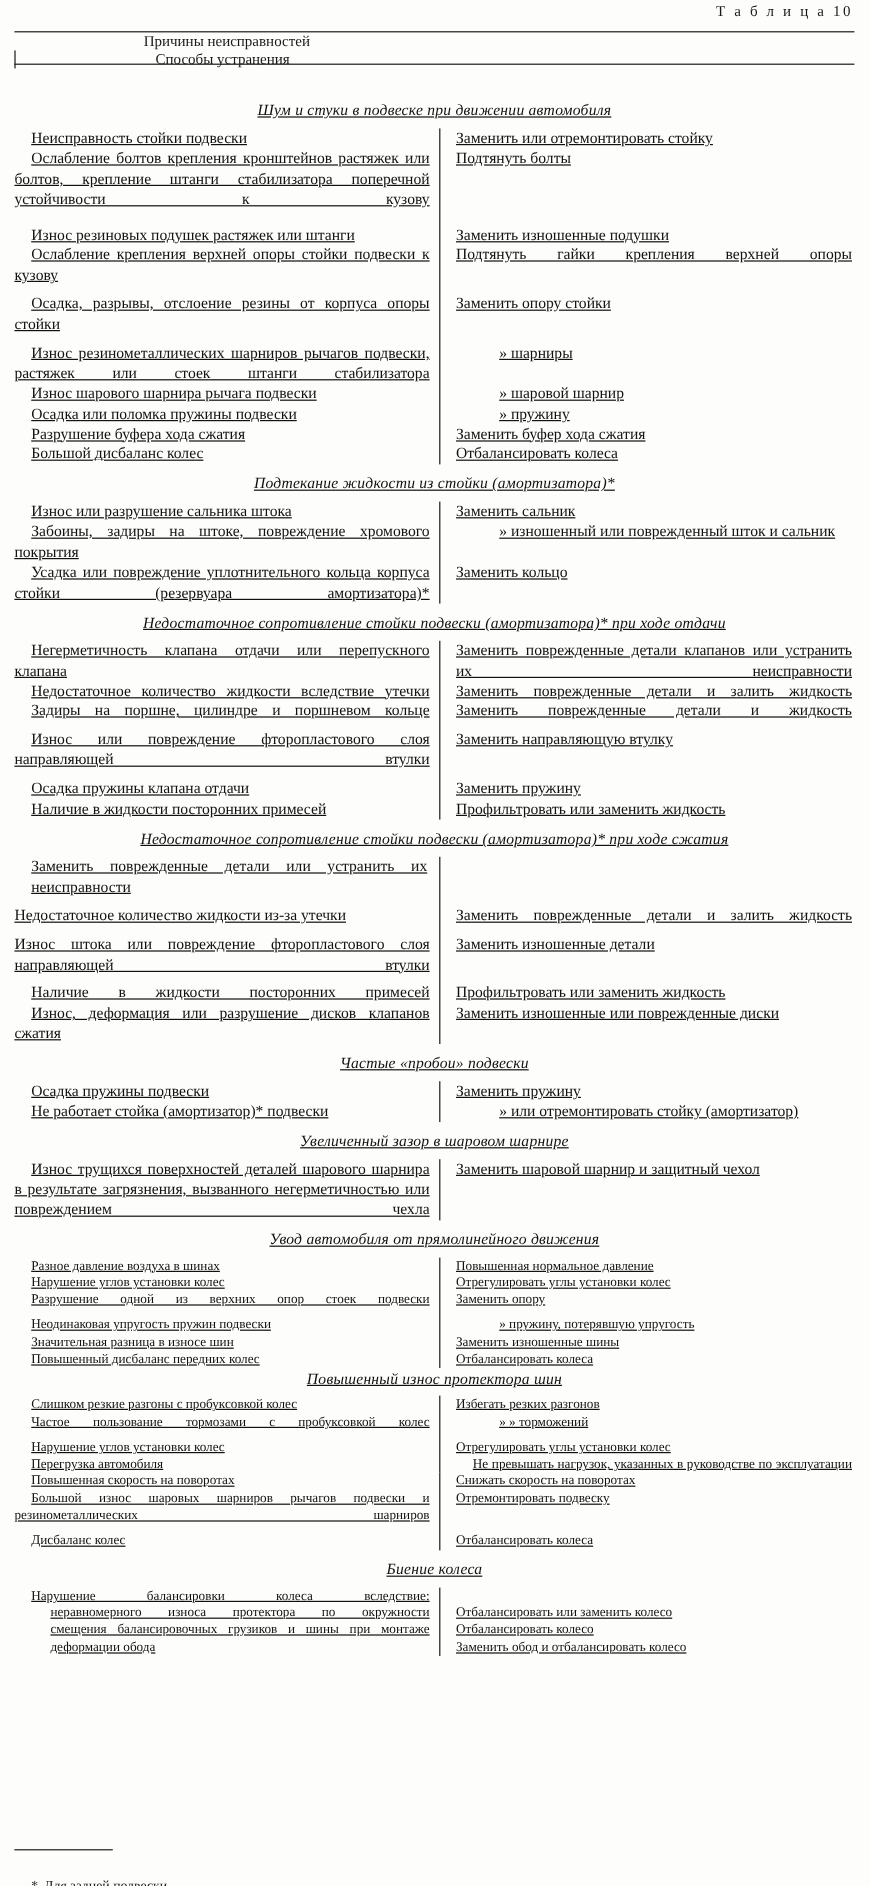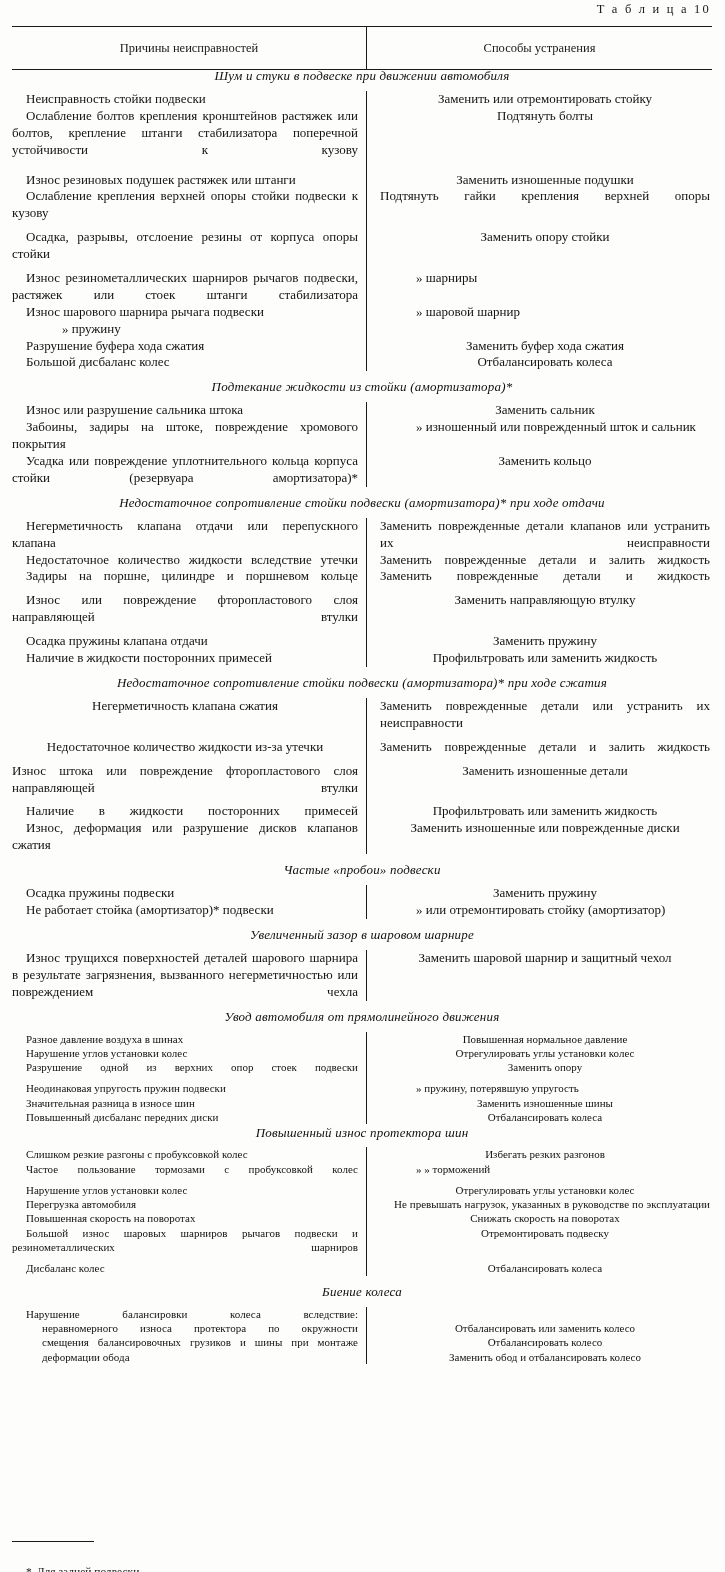--- a/index.html
+++ b/index.html
@@ -24,43 +24,45 @@
     font-size: 12.5px;
     letter-spacing: 2.2px;
     color: #1a1a1a;
   }
   
   .thead {
     position: absolute;
     left: 12px;
     top: 26px;
     width: 700px;
-    height: 44px;
+    height: 28px;
     border-top: 1.6px solid #1a1a1a;
     border-bottom: 1.6px solid #1a1a1a;
     box-sizing: border-box;
     display: flex;
+    flex-direction: column;
   }
   .thead .th {
     display: flex;
     align-items: center;
     justify-content: center;
     font-size: 12.5px;
     box-sizing: border-box;
     color: #1a1a1a;
   }
   .thead .th-left  { width: 354px; }
   .thead .th-right { width: 346px; border-left: 1.4px solid #1a1a1a; }
 
   
   .body {
     position: absolute;
     left: 12px;
-    top: 60px;
+    top: 76px;
     width: 700px;
+    text-decoration: underline;
   }
   .section-title {
     text-align: center;
     font-style: italic;
     font-size: 13px;
     padding: 8px 0 7px 0;
     color: #101010;
     letter-spacing: .2px;
   }
   .section-title.upright { font-style: normal; }
@@ -92,21 +94,21 @@
     padding: 0 8px 0 0;
   }
   .cell.right {
     width: 346px;
     padding: 0 2px 0 14px;
   }
   .cell p {
     margin: 0;
     text-indent: 14px;
   }
-  .cell p.noindent { text-indent: 0; text-align: center; }
+  .cell p.noindent { text-indent: 0; }
   .cell p.just { text-align: justify; text-align-last: justify; }
   .cell p.sub  { text-indent: 30px; }
   .cell p.dq   { text-indent: 36px; }
   .cell p.dq2  { text-indent: 36px; }
   .spacer { height: 13px; }
   .gap-sm { height: 7px; }
 
   
   .footnote-rule {
     position: absolute;
@@ -198,20 +200,23 @@
       </div>
       <div class="row">
         <div class="cell left">
             <p>Износ шарового шарнира рычага подвески</p>
           </div>
         <div class="cell right">
             <p class="dq">»        шаровой шарнир</p>
           </div>
       </div>
       <div class="row">
+        <div class="cell left">
+            <p>Осадка или поломка пружины подвески</p>
+          </div>
         <div class="cell right">
             <p class="dq">»        пружину</p>
           </div>
       </div>
       <div class="row">
         <div class="cell left">
             <p>Разрушение буфера хода сжатия</p>
           </div>
         <div class="cell right">
             <p class="noindent">Заменить буфер хода сжатия</p>
@@ -305,23 +310,20 @@
           </div>
         <div class="cell right">
             <p class="noindent">Профильтровать или заменить жидкость</p>
           </div>
       </div>
     </div>
 
     <div class="section-title">Недостаточное сопротивление стойки подвески (амортизатора)* при ходе сжатия</div>
     <div class="rows">
       <div class="row">
-        <div class="cell left">
-            <p class="noindent">Негерметичность клапана сжатия</p>
-          </div>
         <div class="cell right">
             <p class="noindent just">Заменить поврежденные детали или устранить их неисправности</p>
           </div>
       </div>
       <div class="gap-sm"></div>
       <div class="row">
         <div class="cell left">
             <p class="noindent">Недостаточное количество жидкости из-за утечки</p>
           </div>
         <div class="cell right">
@@ -426,21 +428,21 @@
       <div class="row">
         <div class="cell left">
             <p>Значительная разница в износе шин</p>
           </div>
         <div class="cell right">
             <p class="noindent">Заменить изношенные шины</p>
           </div>
       </div>
       <div class="row">
         <div class="cell left">
-            <p>Повышенный дисбаланс передних диски</p>
+            <p>Повышенный дисбаланс передних колес</p>
           </div>
         <div class="cell right">
             <p class="noindent">Отбалансировать колеса</p>
           </div>
       </div>
     </div>
 
     <div class="section-title" style="padding:1px 0 6px 0;">Повышенный износ протектора шин</div>
     <div class="rows dense">
       <div class="row">

